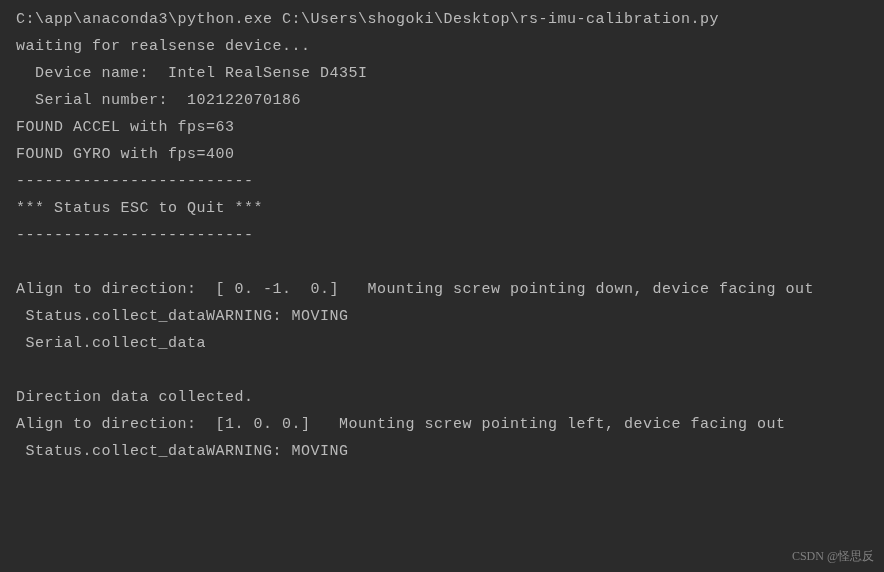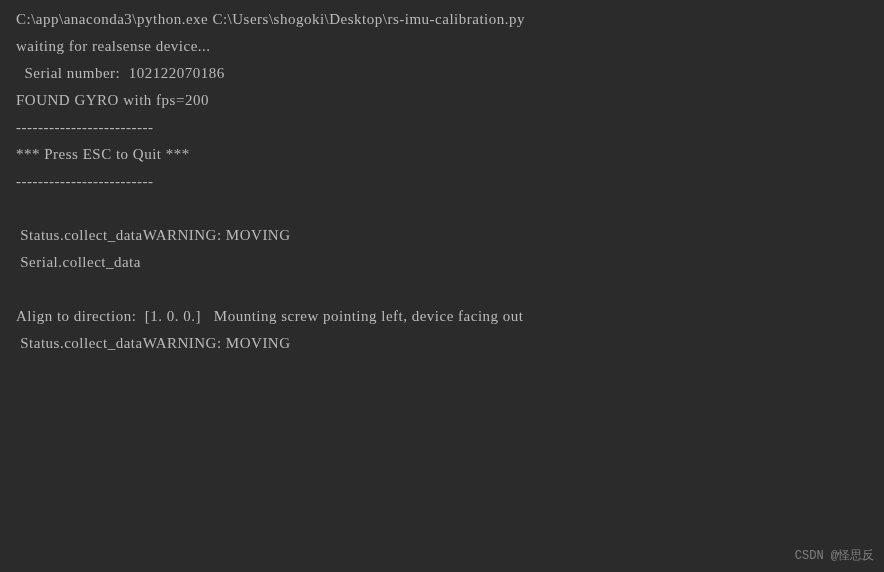--- a/index.html
+++ b/index.html
@@ -1,19 +1,18 @@
 <!DOCTYPE html>
 <html><head>
   <meta charset="utf-8">
   <style>
     * {
       margin: 0;
       padding: 0;
       box-sizing: border-box;
-      font-family: Liberation Serif, serif;
     }
     body {
       background-color: #2b2b2b;
       color: #bababa;
       font-family: 'Consolas', 'Monaco', 'Courier New', monospace;
       font-size: 15px;
       line-height: 1.8;
       padding: 6px 16px;
       width: 884px;
       height: 572px;
@@ -24,36 +23,40 @@
     .terminal-line {
       white-space: pre;
       display: block;
     }
     .watermark {
       position: absolute;
       bottom: 4px;
       right: 10px;
       font-size: 12px;
       color: #808080;
-      font-family: Liberation Mono, monospace;
+      font-family: Liberation Serif, serif;
       letter-spacing: 0;
     }
   </style>
 </head>
 <body>
 
 <div id="terminal-container">
     <span class="terminal-line">C:\app\anaconda3\python.exe C:\Users\shogoki\Desktop\rs-imu-calibration.py</span>
     <span class="terminal-line">waiting for realsense device...</span>
+    <span class="terminal-line">  Device name:  Intel RealSense D435I</span>
     <span class="terminal-line">  Serial number:  102122070186</span>
-    <span class="terminal-line">FOUND GYRO with fps=200</span>
+    <span class="terminal-line">FOUND ACCEL with fps=63</span>
+    <span class="terminal-line">FOUND GYRO with fps=400</span>
     <span class="terminal-line">-------------------------</span>
-    <span class="terminal-line">*** Press ESC to Quit ***</span>
+    <span class="terminal-line">*** Status ESC to Quit ***</span>
     <span class="terminal-line">-------------------------</span>
     <span class="terminal-line"> </span>
+    <span class="terminal-line">Align to direction:  [ 0. -1.  0.]   Mounting screw pointing down, device facing out</span>
     <span class="terminal-line"> Status.collect_dataWARNING: MOVING</span>
     <span class="terminal-line"> Serial.collect_data</span>
     <span class="terminal-line"> </span>
+    <span class="terminal-line">Direction data collected.</span>
     <span class="terminal-line">Align to direction:  [1. 0. 0.]   Mounting screw pointing left, device facing out</span>
     <span class="terminal-line"> Status.collect_dataWARNING: MOVING</span>
   </div>
 
 <div class="watermark">CSDN @怪思反</div>
 
 </body></html>

